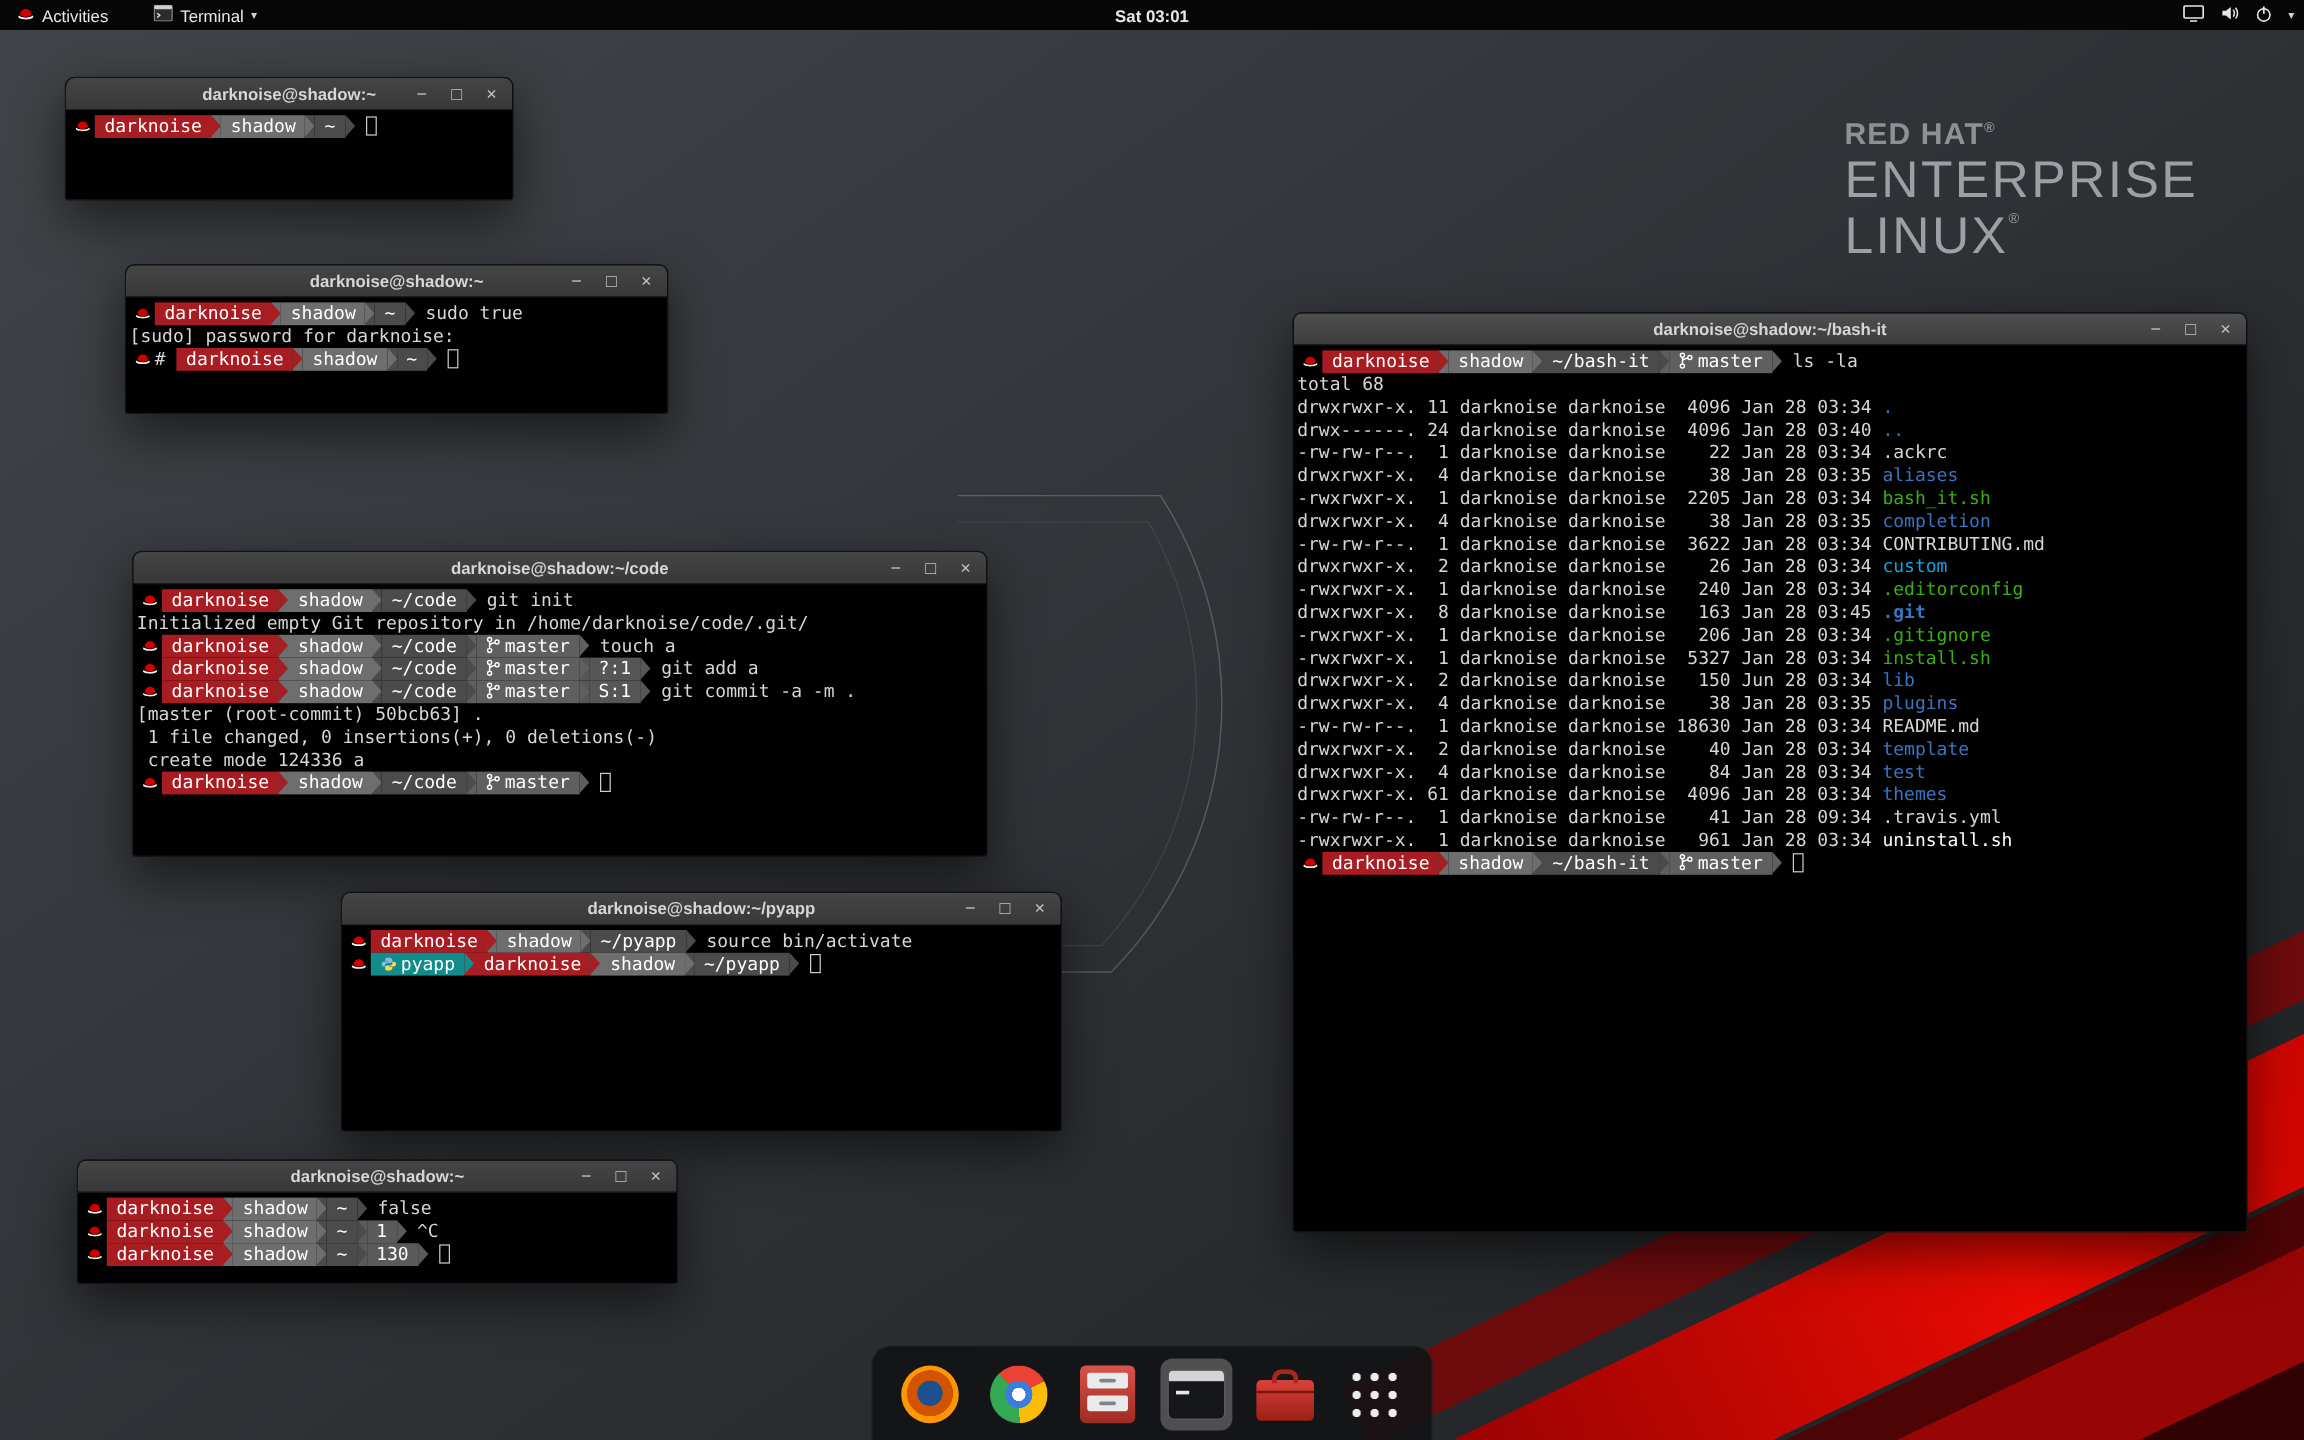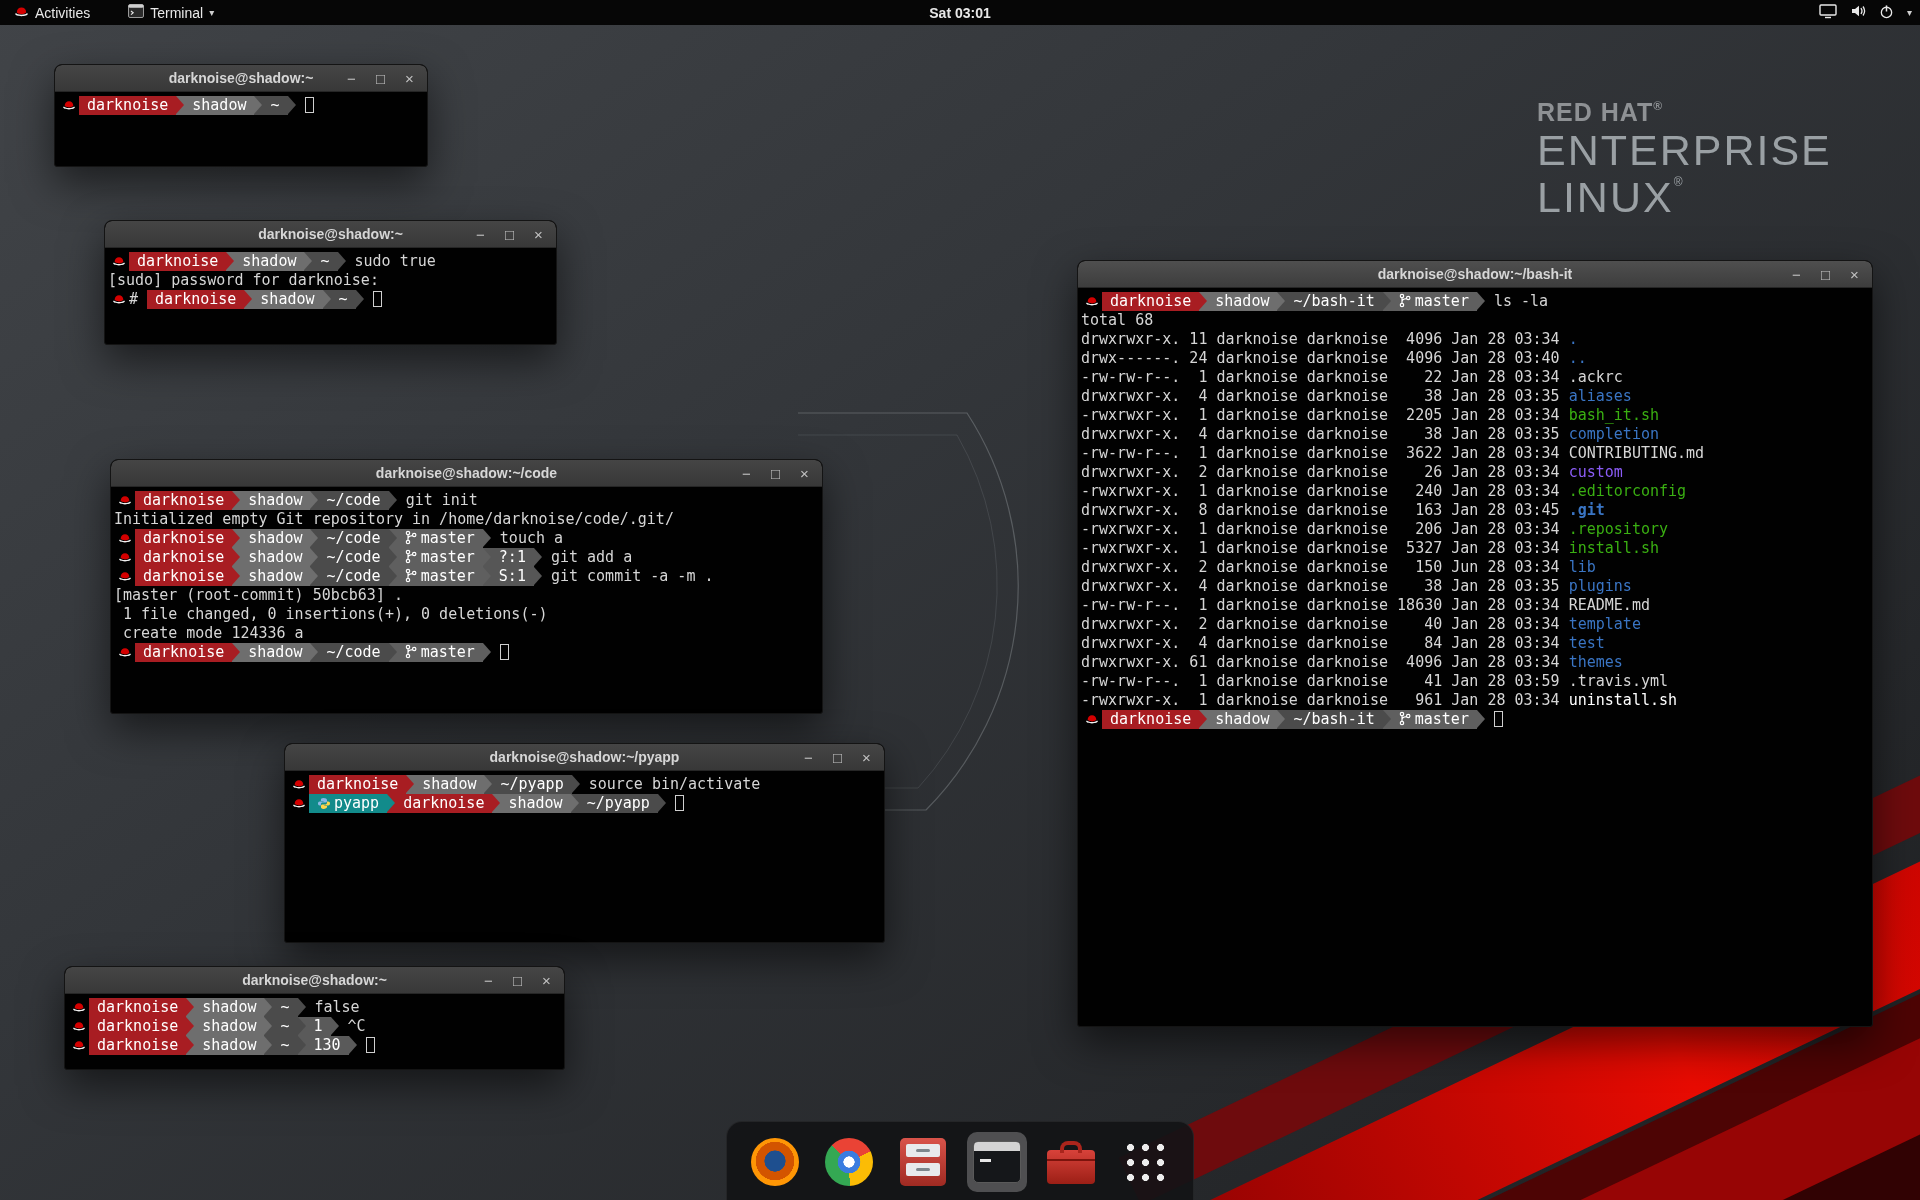--- a/index.html
+++ b/index.html
@@ -326,32 +326,32 @@
                 <path d="M3 4.8v5.4M3 8.6c0-2.2 2.2-2.8 4.6-3" fill="none" stroke="#fff" stroke-width="1.2"></path>
               </svg>master</span><span class="pl-arrow" style="background: transparent;"><span class="pl-tri" style="border-left-color: rgb(95, 95, 95);"></span></span><span class="t-cmd">ls -la</span></div>
           <div class="term-line"><span class="t-out">total 68</span></div>
           <div class="term-line"><span class="t-out">drwxrwxr-x. 11 darknoise darknoise  4096 Jan 28 03:34 </span><span class="t-out" style="color: rgb(58, 117, 196);">.</span></div>
           <div class="term-line"><span class="t-out">drwx------. 24 darknoise darknoise  4096 Jan 28 03:40 </span><span class="t-out" style="color: rgb(58, 117, 196);">..</span></div>
           <div class="term-line"><span class="t-out">-rw-rw-r--.  1 darknoise darknoise    22 Jan 28 03:34 .ackrc</span></div>
           <div class="term-line"><span class="t-out">drwxrwxr-x.  4 darknoise darknoise    38 Jan 28 03:35 </span><span class="t-out" style="color: rgb(58, 117, 196);">aliases</span></div>
           <div class="term-line"><span class="t-out">-rwxrwxr-x.  1 darknoise darknoise  2205 Jan 28 03:34 </span><span class="t-out" style="color: rgb(58, 175, 18);">bash_it.sh</span></div>
           <div class="term-line"><span class="t-out">drwxrwxr-x.  4 darknoise darknoise    38 Jan 28 03:35 </span><span class="t-out" style="color: rgb(58, 117, 196);">completion</span></div>
           <div class="term-line"><span class="t-out">-rw-rw-r--.  1 darknoise darknoise  3622 Jan 28 03:34 CONTRIBUTING.md</span></div>
-          <div class="term-line"><span class="t-out">drwxrwxr-x.  2 darknoise darknoise    26 Jan 28 03:34 </span><span class="t-out" style="color: #8b5cf6;">custom</span></div>
+          <div class="term-line"><span class="t-out">drwxrwxr-x.  2 darknoise darknoise    26 Jan 28 03:34 </span><span class="t-out" style="color: #0ea5e9;">custom</span></div>
           <div class="term-line"><span class="t-out">-rwxrwxr-x.  1 darknoise darknoise   240 Jan 28 03:34 </span><span class="t-out" style="color: rgb(58, 175, 18);">.editorconfig</span></div>
           <div class="term-line"><span class="t-out">drwxrwxr-x.  8 darknoise darknoise   163 Jan 28 03:45 </span><span class="t-out" style="color: rgb(58, 117, 196); font-weight: bold;">.git</span></div>
-          <div class="term-line"><span class="t-out">-rwxrwxr-x.  1 darknoise darknoise   206 Jan 28 03:34 </span><span class="t-out" style="color: rgb(58, 175, 18);">.repository</span></div>
+          <div class="term-line"><span class="t-out">-rwxrwxr-x.  1 darknoise darknoise   206 Jan 28 03:34 </span><span class="t-out" style="color: rgb(58, 175, 18);">.gitignore</span></div>
           <div class="term-line"><span class="t-out">-rwxrwxr-x.  1 darknoise darknoise  5327 Jan 28 03:34 </span><span class="t-out" style="color: rgb(58, 175, 18);">install.sh</span></div>
           <div class="term-line"><span class="t-out">drwxrwxr-x.  2 darknoise darknoise   150 Jun 28 03:34 </span><span class="t-out" style="color: rgb(58, 117, 196);">lib</span></div>
           <div class="term-line"><span class="t-out">drwxrwxr-x.  4 darknoise darknoise    38 Jan 28 03:35 </span><span class="t-out" style="color: rgb(58, 117, 196);">plugins</span></div>
           <div class="term-line"><span class="t-out">-rw-rw-r--.  1 darknoise darknoise 18630 Jan 28 03:34 README.md</span></div>
           <div class="term-line"><span class="t-out">drwxrwxr-x.  2 darknoise darknoise    40 Jan 28 03:34 </span><span class="t-out" style="color: rgb(58, 117, 196);">template</span></div>
           <div class="term-line"><span class="t-out">drwxrwxr-x.  4 darknoise darknoise    84 Jan 28 03:34 </span><span class="t-out" style="color: rgb(58, 117, 196);">test</span></div>
           <div class="term-line"><span class="t-out">drwxrwxr-x. 61 darknoise darknoise  4096 Jan 28 03:34 </span><span class="t-out" style="color: rgb(58, 117, 196);">themes</span></div>
-          <div class="term-line"><span class="t-out">-rw-rw-r--.  1 darknoise darknoise    41 Jan 28 03:59 .travis.yml</span></div>
+          <div class="term-line"><span class="t-out">-rw-rw-r--.  1 darknoise darknoise    41 Jan 28 09:34 .travis.yml</span></div>
           <div class="term-line"><span class="t-out">-rwxrwxr-x.  1 darknoise darknoise   961 Jan 28 03:34 </span><span class="t-out" style="color: #ffffff;">uninstall.sh</span></div>
           <div class="term-line"><span class="seg-hat"><svg width="14" height="14" viewBox="0 0 16 16">
                 <path d="M3 9c0-3.2 2.2-5.2 5-5.2S13 5.8 13 9l-1.2.8c-1 .6-2.3 1-3.8 1s-2.9-.4-3.8-1z" fill="#d40000"></path>
                 <path d="M2.2 9.6c.4 1 2.8 1.8 5.8 1.8s5.4-.8 5.8-1.8c.5.3.9.7.9 1.1 0 1.3-3 2.3-6.7 2.3s-6.7-1-6.7-2.3c0-.4.4-.8.9-1.1z" fill="#f0f0f0"></path>
               </svg></span><span class="pl-seg seg-user" style="background: rgb(168, 29, 34);">darknoise</span><span class="pl-arrow" style="background: rgb(110, 110, 110);"><span class="pl-tri" style="border-left-color: rgb(168, 29, 34);"></span></span><span class="pl-seg seg-host" style="background: rgb(110, 110, 110);">shadow</span><span class="pl-arrow" style="background: rgb(75, 75, 75);"><span class="pl-tri" style="border-left-color: rgb(110, 110, 110);"></span></span><span class="pl-seg seg-path" style="background: rgb(75, 75, 75);">~/bash-it</span><span class="pl-arrow" style="background: rgb(95, 95, 95);"><span class="pl-tri" style="border-left-color: rgb(75, 75, 75);"></span></span><span class="pl-seg seg-git" style="background: rgb(95, 95, 95);"><svg width="12" height="15" viewBox="0 0 12 15">
                 <circle cx="3" cy="3" r="1.7" fill="none" stroke="#fff" stroke-width="1.2"></circle>
                 <circle cx="3" cy="12" r="1.7" fill="none" stroke="#fff" stroke-width="1.2"></circle>
                 <circle cx="9.2" cy="5" r="1.7" fill="none" stroke="#fff" stroke-width="1.2"></circle>
                 <path d="M3 4.8v5.4M3 8.6c0-2.2 2.2-2.8 4.6-3" fill="none" stroke="#fff" stroke-width="1.2"></path>
               </svg>master</span><span class="pl-arrow" style="background: transparent;"><span class="pl-tri" style="border-left-color: rgb(95, 95, 95);"></span></span><span class="cursor"></span></div>

